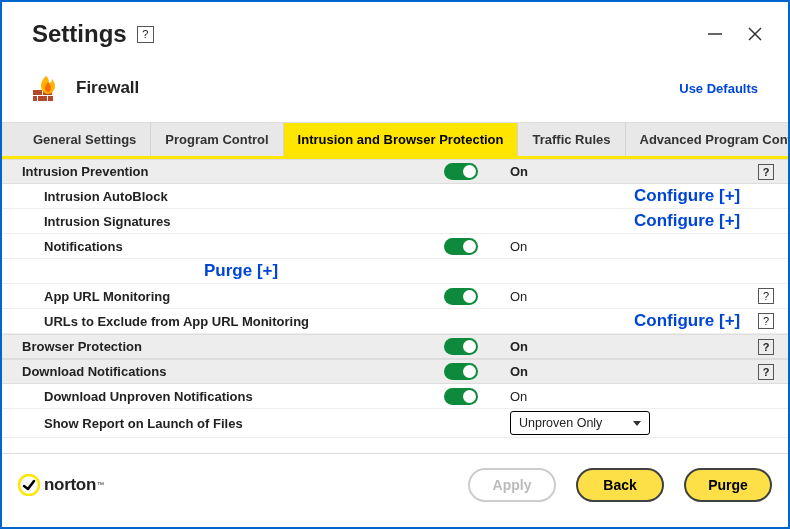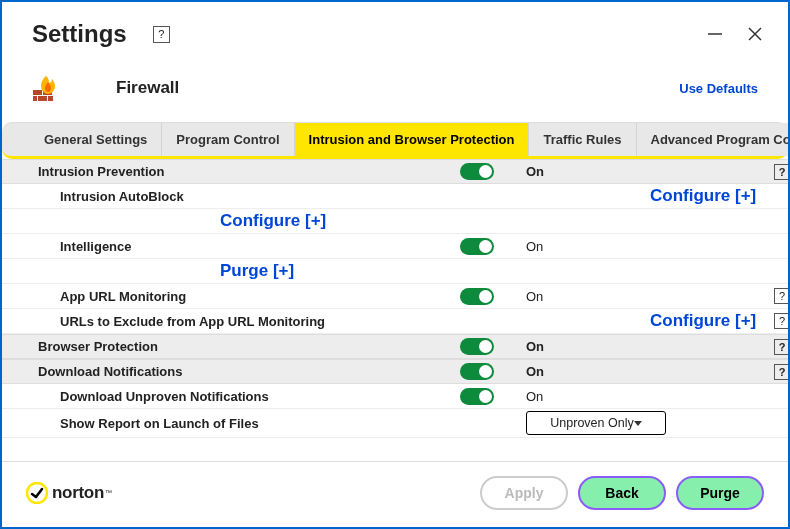--- a/index.html
+++ b/index.html
@@ -11,21 +11,20 @@
     border: 2px solid #0066cc;
     position: relative;
     overflow: hidden;
     font-size: 13px;
     color: #222;
   }
   .titlebar {
     display: flex;
     align-items: center;
     padding: 18px 24px 10px 30px;
-    gap: 16px;
   }
   .title {
     font-size: 24px;
     font-weight: 700;
     margin-right: 10px;
   }
   .title-help {
     display: inline-flex;
     border: 1px solid #555;
     width: 17px; height: 17px;
@@ -40,21 +39,20 @@
     gap: 22px;
     align-items: center;
   }
   .win-min, .win-close { cursor: pointer; display:inline-flex; align-items:center; justify-content:center; width:18px; height:18px; }
   .win-min svg, .win-close svg { stroke:#333; stroke-width:1.5; }
 
   .section-head {
     display: flex;
     align-items: center;
     padding: 14px 30px 18px 30px;
-    gap: 40px;
   }
   .firewall-icon {
     width: 32px; height: 32px;
     margin-right: 12px;
     display:inline-flex;
   }
   .section-title {
     font-size: 17px;
     font-weight: 700;
   }
@@ -64,22 +62,21 @@
     font-weight: 600;
     font-size: 13px;
     cursor: pointer;
   }
 
   .tabs-row {
     display: flex;
     background: #e8e8e8;
     border-top: 1px solid #ddd;
     border-bottom: 3px solid #ffe600;
-    padding-left: 28px;
-    border-radius: 10px;
+    padding-left: 17px;
   }
   .tab {
     padding: 9px 14px;
     font-size: 13px;
     font-weight: 600;
     color: #333;
     background: #e8e8e8;
     border-right: 1px solid #d4d4d4;
     cursor: pointer;
     white-space: nowrap;
@@ -88,21 +85,21 @@
     background: #ffe600;
     color: #000;
     font-weight: 700;
   }
 
   .rows { }
   .row {
     display: flex;
     align-items: center;
     min-height: 25px;
-    padding: 2px 28px;
+    padding: 2px 12px;
     border-bottom: 1px solid #eee;
   }
   .row.group {
     background: #ededed;
     font-weight: 700;
     border-bottom: 1px solid #ddd;
     border-top: 1px solid #ddd;
   }
   .row .label-col {
     flex: 0 0 430px;
@@ -132,53 +129,53 @@
     color: #0046d6; font-weight: 700; cursor:pointer; font-size: 17px;
   }
 
   .dropdown {
     border: 1.5px solid #000;
     border-radius: 3px;
     height: 24px;
     width: 140px;
     padding: 0 8px;
     display:flex; align-items:center;
-    justify-content: center;
+    justify-content: space-between;
     font-size: 12.5px;
     cursor:pointer;
     background:#fff;
   }
   .dropdown .arrow {
     width:0; height:0; border-left:4px solid transparent; border-right:4px solid transparent;
     border-top:5px solid #333;
   }
 
   .footer {
     position: absolute;
-    bottom: 4px; left: 0; right: 0;
+    bottom: 12px; left: 0; right: 0;
     height: 62px;
     border-top: 1px solid #ddd;
     display:flex; align-items:center;
-    padding: 0 24px;
+    padding: 0 16px;
     background:#fff;
   }
   .brand {
     display:flex; align-items:center;
     font-weight: 800; font-size: 17px; letter-spacing: -0.3px;
   }
   .brand .tm { font-size:7px; font-weight:400; vertical-align: top; margin-left:1px;}
   .brand svg { margin-right: 4px; }
-  .footer-buttons { margin-left:auto; display:flex; gap:10px; }
+  .footer-buttons { margin-left:auto; display:flex; gap:20px; }
   .btn {
     height: 34px; min-width: 88px; padding: 0 22px;
     border-radius: 17px;
     font-weight: 700; font-size: 14px;
     display:inline-flex; align-items:center; justify-content:center;
-    border: 2px solid #8b5cf6; cursor:pointer;
-    background:#86efac; color:#000;
+    border: 2px solid #404040; cursor:pointer;
+    background:#fde047; color:#000;
   }
   .btn.disabled {
     background:#fff; color:#bbb; border:2px solid #ccc; cursor:default;
   }
 </style>
 </head>
 <body>
 
 <div class="titlebar">
   <span class="title">Settings</span>
@@ -240,28 +237,29 @@
 
   <div class="row child">
     <div class="label-col">Intrusion AutoBlock</div>
     <div class="ctrl-col"></div>
     <div class="state-col"></div>
     <div class="action-col"><span class="link-action">Configure [+]</span></div>
     <div class="help-col"></div>
   </div>
 
   <div class="row child">
+    <div class="label-col">Intrusion Signatures</div>
     <div class="ctrl-col"></div>
     <div class="state-col"></div>
     <div class="action-col"><span class="link-action">Configure [+]</span></div>
     <div class="help-col"></div>
   </div>
 
   <div class="row child">
-    <div class="label-col">Intelligence</div>
+    <div class="label-col">Notifications</div>
     <div class="ctrl-col">
         <span class="toggle"></span>
       </div>
     <div class="state-col">On</div>
     <div class="action-col"></div>
     <div class="help-col"></div>
   </div>
 
   <div class="row child">
     <div class="ctrl-col"></div>

